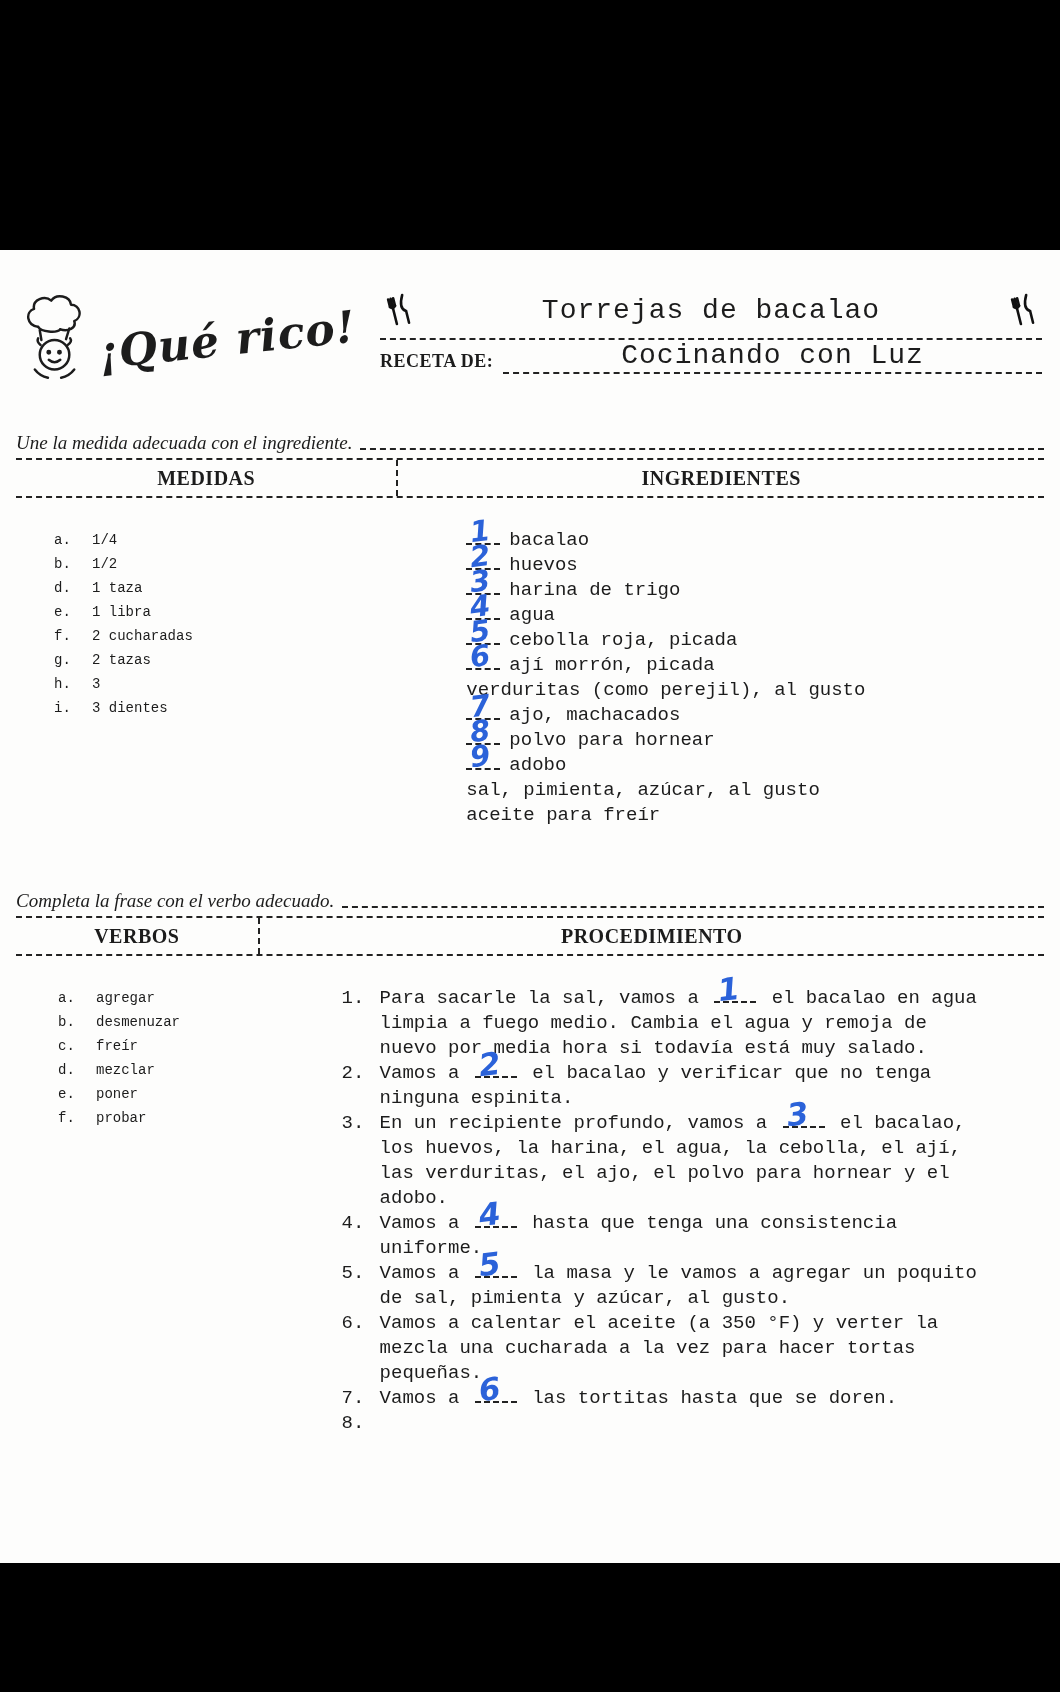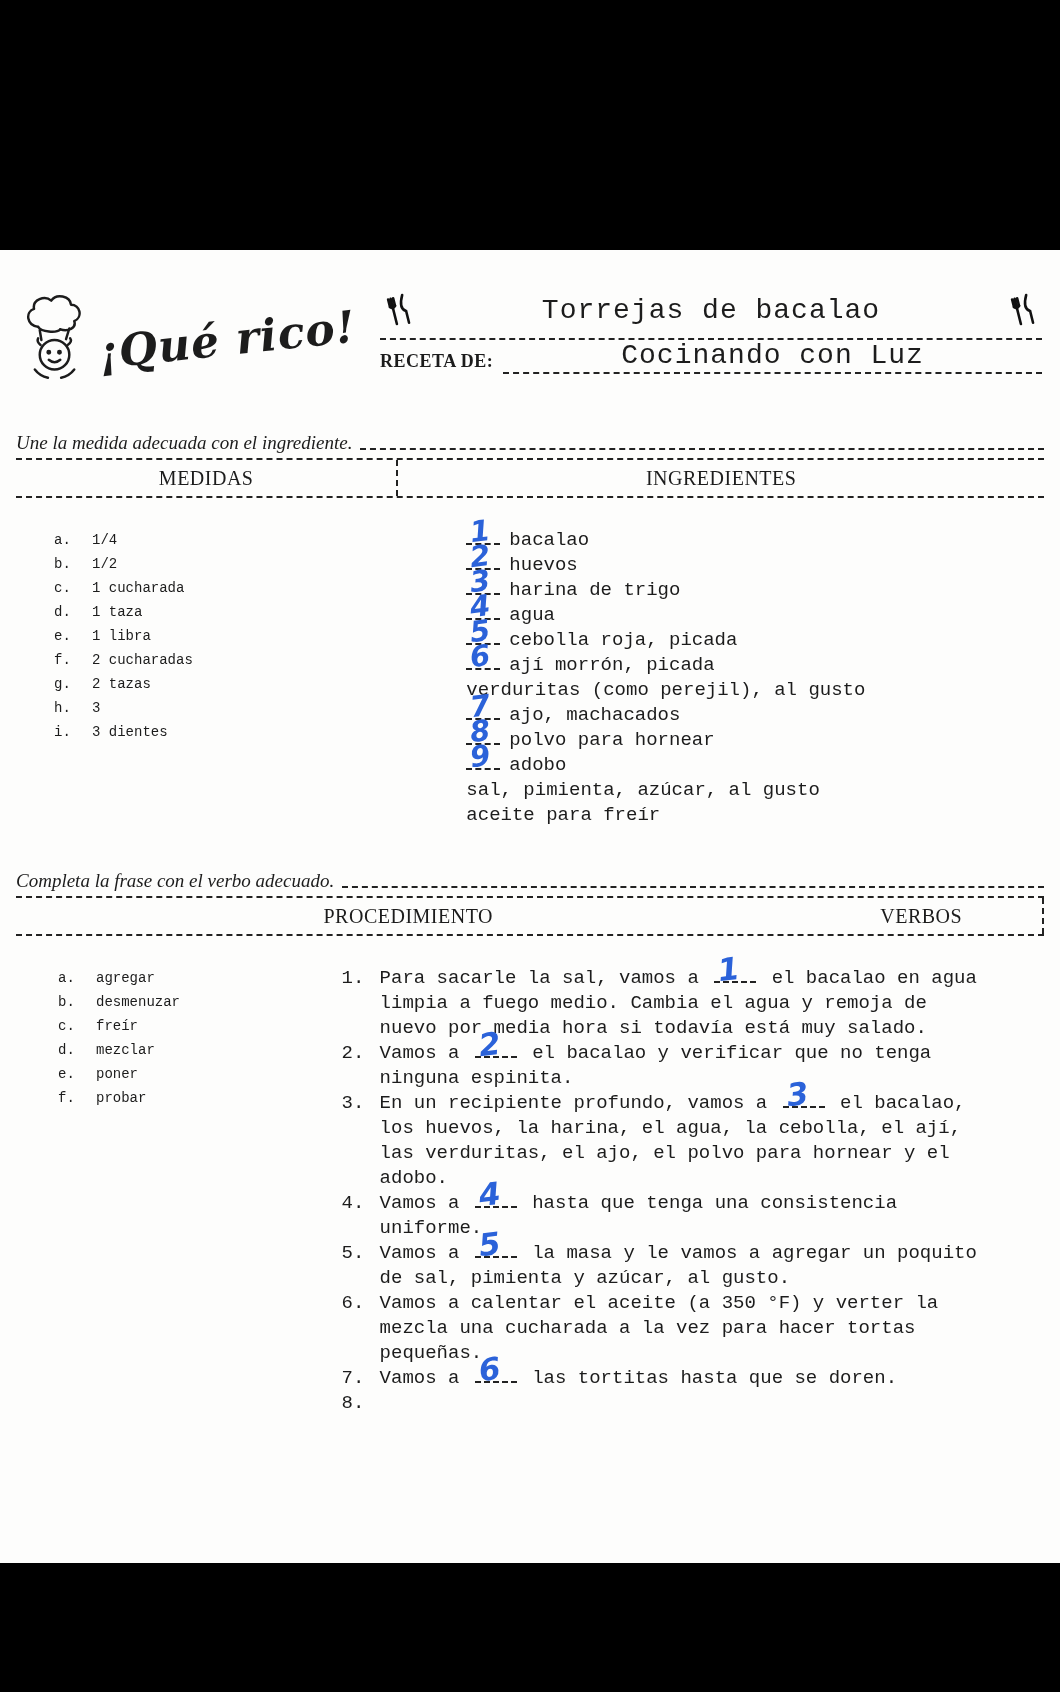--- a/index.html
+++ b/index.html
@@ -19,25 +19,25 @@
   .title-row{display:flex;align-items:center;justify-content:space-between;border-bottom:2px dashed #222;padding-bottom:8px}
   .recipe-title{font-size:28px;letter-spacing:1px}
   .receta-row{display:flex;align-items:flex-end;margin-top:0}
   .receta-label{font-family:"Liberation Serif",serif;font-weight:600;font-size:18px;letter-spacing:.5px;
                 margin-right:10px;padding-bottom:2px;white-space:nowrap}
   .receta-line{flex:1;border-bottom:2px dashed #222;text-align:center;padding-bottom:1px}
   .receta-value{font-size:28px;letter-spacing:1px}
 
   
   .exercise{margin-top:46px}
-  .exercise.ex2{margin-top:42px}
+  .exercise.ex2{margin-top:62px}
   .instruction{display:flex;align-items:flex-end;font-family:"Liberation Serif",serif;font-style:italic;font-size:19px}
   .instruction .dash-fill{flex:1;border-bottom:2px dashed #222;margin-left:8px;transform:translateY(-4px)}
   .thead{display:flex;border-top:2px dashed #222;border-bottom:2px dashed #222;margin-top:4px}
-  .th{font-family:"Liberation Serif",serif;font-weight:normal;font-size:20px;text-align:center;
+  .th{font-family:"Liberation Serif",serif;font-weight:bold;font-size:20px;text-align:center;
       padding:7px 0 6px;letter-spacing:.5px}
   .ex1 .th-left{width:37%;border-right:2px dashed #222}
   .ex2 .th-left{width:23.5%;border-right:2px dashed #222}
   .th-right{flex:1}
   .tbody{display:flex;margin-top:30px}
   .ex1 .col-left{width:37%;padding-left:38px}
   .ex1 .col-right{flex:1;padding-left:32px}
   .ex2 .col-left{width:23.5%;padding-left:42px}
   .ex2 .col-right{flex:1;padding-left:42px}
   ul{list-style:none;margin:0;padding:0}
@@ -124,21 +124,20 @@
       </div>
       <div class="thead">
         <div class="th th-left">MEDIDAS</div>
         <div class="th th-right">INGREDIENTES</div>
       </div>
       <div class="tbody">
         <div class="col-left">
           <ul id="medidas-list">
               <li class="option-item"><span class="opt-letter">a.</span><span class="opt-text">1/4</span></li>
               <li class="option-item"><span class="opt-letter">b.</span><span class="opt-text">1/2</span></li>
-              <li class="option-item"><span class="opt-letter">c.</span><span class="opt-text">1 cucharada</span></li>
               <li class="option-item"><span class="opt-letter">d.</span><span class="opt-text">1 taza</span></li>
               <li class="option-item"><span class="opt-letter">e.</span><span class="opt-text">1 libra</span></li>
               <li class="option-item"><span class="opt-letter">f.</span><span class="opt-text">2 cucharadas</span></li>
               <li class="option-item"><span class="opt-letter">g.</span><span class="opt-text">2 tazas</span></li>
               <li class="option-item"><span class="opt-letter">h.</span><span class="opt-text">3</span></li>
               <li class="option-item"><span class="opt-letter">i.</span><span class="opt-text">3 dientes</span></li>
             </ul>
         </div>
         <div class="col-right">
           <ul id="ingredientes-list">
@@ -158,22 +157,22 @@
         </div>
       </div>
     </section>
 
     <section class="exercise ex2">
       <div class="instruction">
         <span>Completa la frase con el verbo adecuado.</span>
         <span class="dash-fill"></span>
       </div>
       <div class="thead">
+        <div class="th th-left">VERBOS</div>
         <div class="th th-right">PROCEDIMIENTO</div>
-        <div class="th th-left">VERBOS</div>
       </div>
       <div class="tbody">
         <div class="col-left">
           <ul id="verbos-list">
               <li class="option-item"><span class="opt-letter">a.</span><span class="opt-text">agregar</span></li>
               <li class="option-item"><span class="opt-letter">b.</span><span class="opt-text">desmenuzar</span></li>
               <li class="option-item"><span class="opt-letter">c.</span><span class="opt-text">freír</span></li>
               <li class="option-item"><span class="opt-letter">d.</span><span class="opt-text">mezclar</span></li>
               <li class="option-item"><span class="opt-letter">e.</span><span class="opt-text">poner</span></li>
               <li class="option-item"><span class="opt-letter">f.</span><span class="opt-text">probar</span></li>

